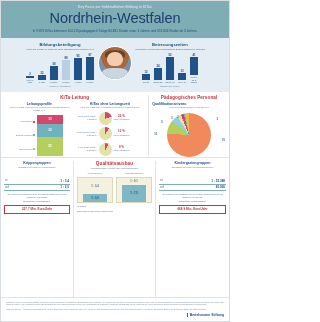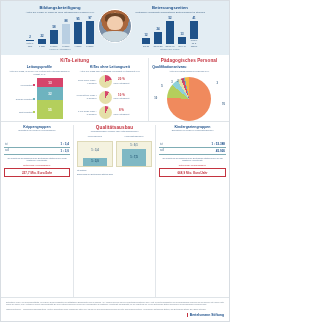--- a/index.html
+++ b/index.html
@@ -146,20 +146,25 @@
   }
   .fn { font-size:1.7px; color:#7c8b99; line-height:2.3px; text-align:justify; }
   .brand-row { display:flex; justify-content:flex-end; align-items:center; margin-top:1px; }
   .brand { font-size:3.4px; color:#1c4f8a; font-weight:bold; border-left:1px solid #c4333f; padding-left:2px; }
 </style>
 </head>
 <body>
 
 <div class="poster">
 
+  <div class="header">
+    <div class="kicker">Key Facts zur frühkindlichen Bildung in KiTas</div>
+    <div class="state-title">Nordrhein-Westfalen</div>
+    <div class="header-sub">In 9.874 KiTas betreuen 104.113 pädagogisch Tätige 84.831 Kinder unter 3 Jahren und 474.844 Kinder ab 3 Jahren.</div>
+  </div>
 
   <div class="top-panel">
 
     <div class="top-col">
       <div class="sect-title-blue">Bildungsbeteiligung</div>
       <div class="sect-sub">Anteil der Kinder in KiTas an allen altersgleichen Kindern in %</div>
       <div class="bars">
         <div class="bar-wrap">
           <div class="bar-val">2</div>
           <div class="bar" style="height:1.5px"></div>

